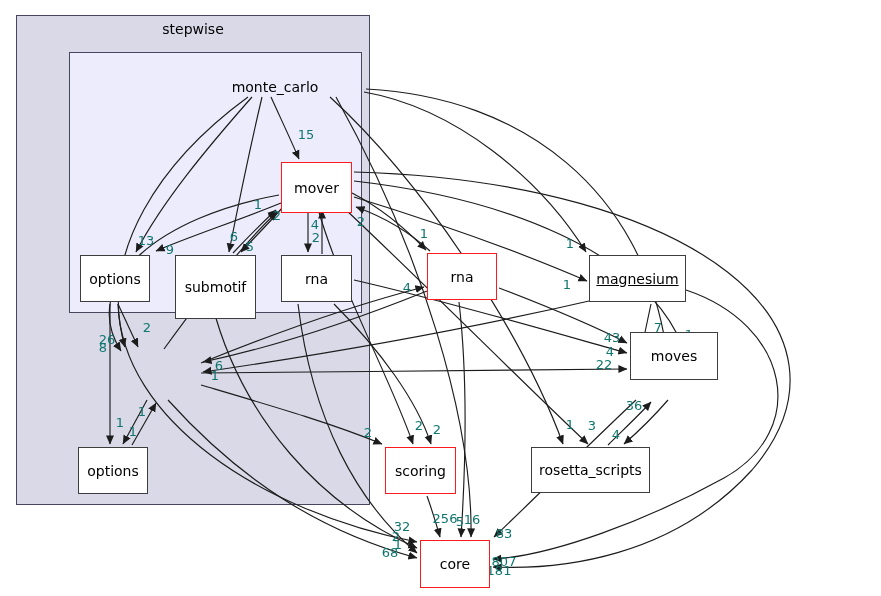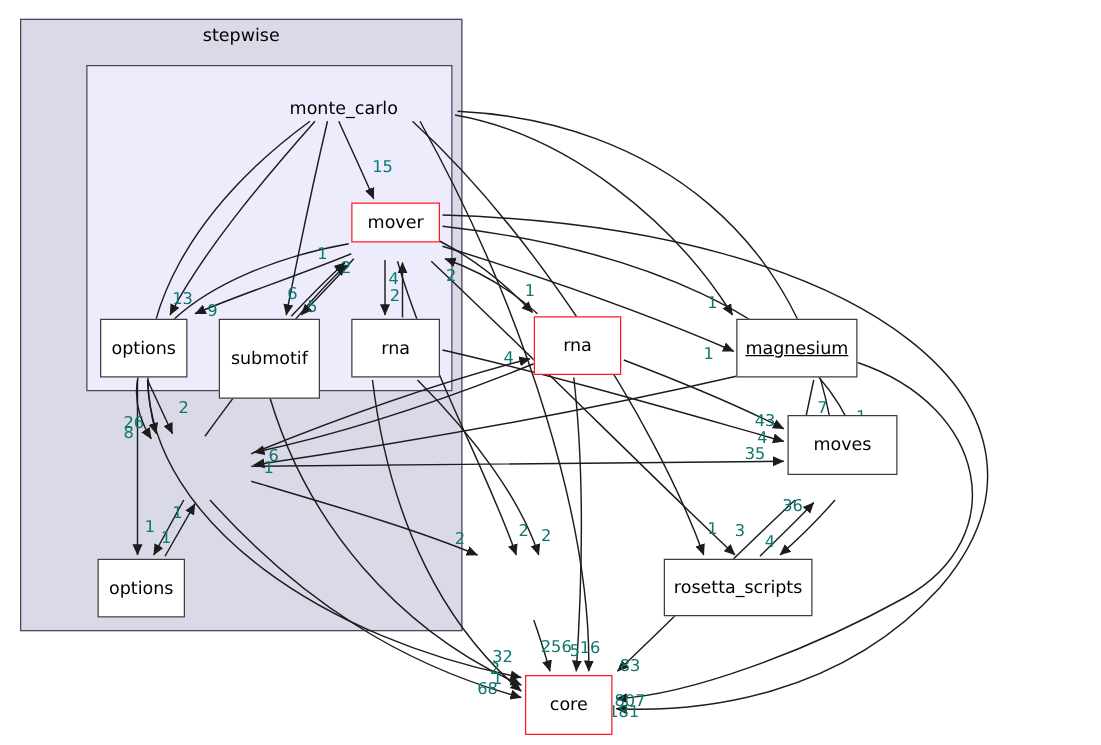--- a/index.html
+++ b/index.html
@@ -95,21 +95,21 @@
     <div class="edge-count" style="left: 258px; top: 204px;">1</div>
     <div class="edge-count" style="left: 277px; top: 215px;">2</div>
     <div class="edge-count" style="left: 361px; top: 221px;">2</div>
     <div class="edge-count" style="left: 424px; top: 233px;">1</div>
     <div class="edge-count" style="left: 407px; top: 287px;">4</div>
     <div class="edge-count" style="left: 570px; top: 243px;">1</div>
     <div class="edge-count" style="left: 567px; top: 284px;">1</div>
     <div class="edge-count" style="left: 658px; top: 327px;">7</div>
     <div class="edge-count" style="left: 612px; top: 337px;">43</div>
     <div class="edge-count" style="left: 610px; top: 351px;">4</div>
-    <div class="edge-count" style="left: 604px; top: 364px;">35</div>
+    <div class="edge-count" style="left: 604px; top: 364px;">22</div>
     <div class="edge-count" style="left: 709px; top: 338px;">23</div>
     <div class="edge-count" style="left: 689px; top: 334px;">1</div>
     <div class="edge-count" style="left: 634px; top: 405px;">36</div>
     <div class="edge-count" style="left: 616px; top: 434px;">4</div>
     <div class="edge-count" style="left: 570px; top: 424px;">1</div>
     <div class="edge-count" style="left: 592px; top: 425px;">3</div>
     <div class="edge-count" style="left: 368px; top: 432px;">2</div>
     <div class="edge-count" style="left: 419px; top: 425px;">2</div>
     <div class="edge-count" style="left: 437px; top: 429px;">2</div>
     <div class="edge-count" style="left: 445px; top: 518px; text-align: right;">256</div>
@@ -123,21 +123,21 @@
     <div class="edge-count" style="left: 398px; top: 544px;">1</div>
     <div class="edge-count" style="left: 390px; top: 552px;">68</div>
     <div class="edge-count" style="left: 107px; top: 339px;">26</div>
     <div class="edge-count" style="left: 103px; top: 347px;">8</div>
     <div class="edge-count" style="left: 147px; top: 327px;">2</div>
     <div class="edge-count" style="left: 120px; top: 422px;">1</div>
     <div class="edge-count" style="left: 142px; top: 411px;">1</div>
     <div class="edge-count" style="left: 133px; top: 431px;">1</div>
     <div class="edge-count" style="left: 219px; top: 365px;">6</div>
     <div class="edge-count" style="left: 215px; top: 375px;">1</div>
-    <div class="node hl" style="left: 281px; top: 162px; width: 71px; height: 32px;">
+    <div class="node hl" style="left: 281px; top: 162px; width: 71px; height: 51px;">
       <span>mover</span>
     </div>
     <div class="node" style="left: 80px; top: 255px; width: 70px; height: 47px;">
       <span>options</span>
     </div>
     <div class="node" style="left: 175px; top: 255px; width: 81px; height: 64px;">
       <span>submotif</span>
     </div>
     <div class="node" style="left: 281px; top: 255px; width: 71px; height: 47px;">
       <span>rna</span>
@@ -147,19 +147,22 @@
     </div>
     <div class="node" style="left: 589px; top: 255px; width: 97px; height: 47px; text-decoration: underline;">
       <span>magnesium</span>
     </div>
     <div class="node" style="left: 630px; top: 332px; width: 88px; height: 48px;">
       <span>moves</span>
     </div>
     <div class="node" style="left: 78px; top: 447px; width: 70px; height: 47px;">
       <span>options</span>
     </div>
+    <div class="node hl" style="left: 385px; top: 447px; width: 71px; height: 47px;">
+      <span>scoring</span>
+    </div>
     <div class="node" style="left: 531px; top: 447px; width: 119px; height: 46px;">
       <span>rosetta_scripts</span>
     </div>
     <div class="node hl" style="left: 420px; top: 540px; width: 70px; height: 48px;">
       <span>core</span>
     </div>
   </div>
 
 </body></html>

